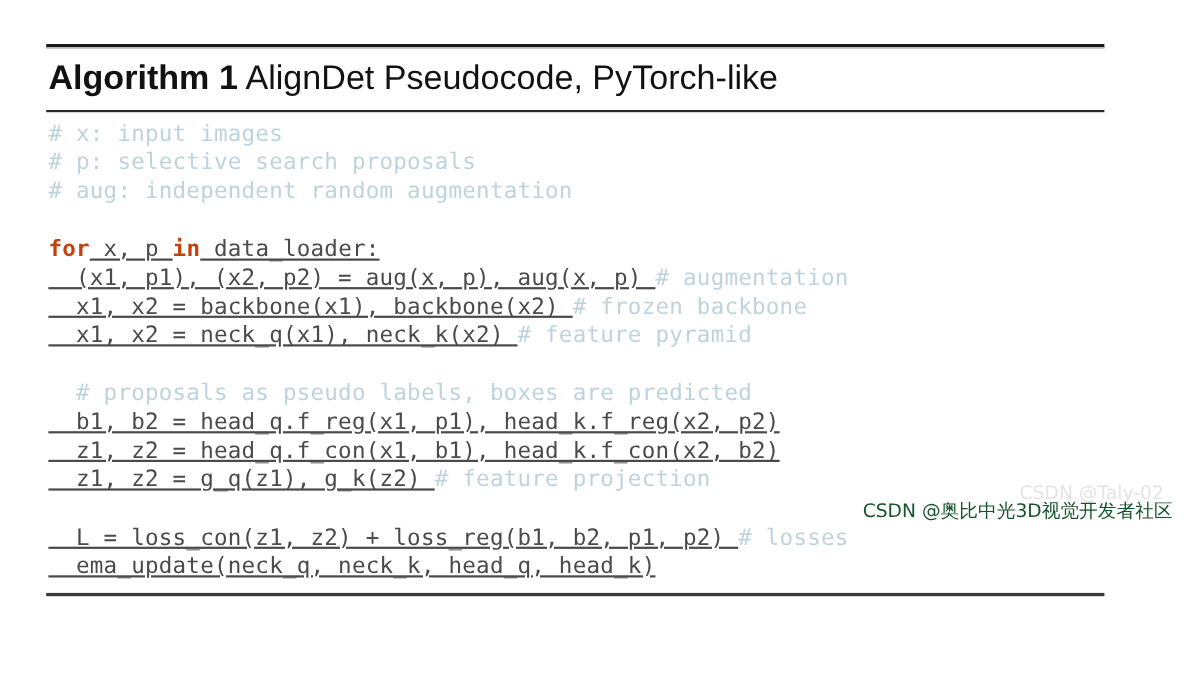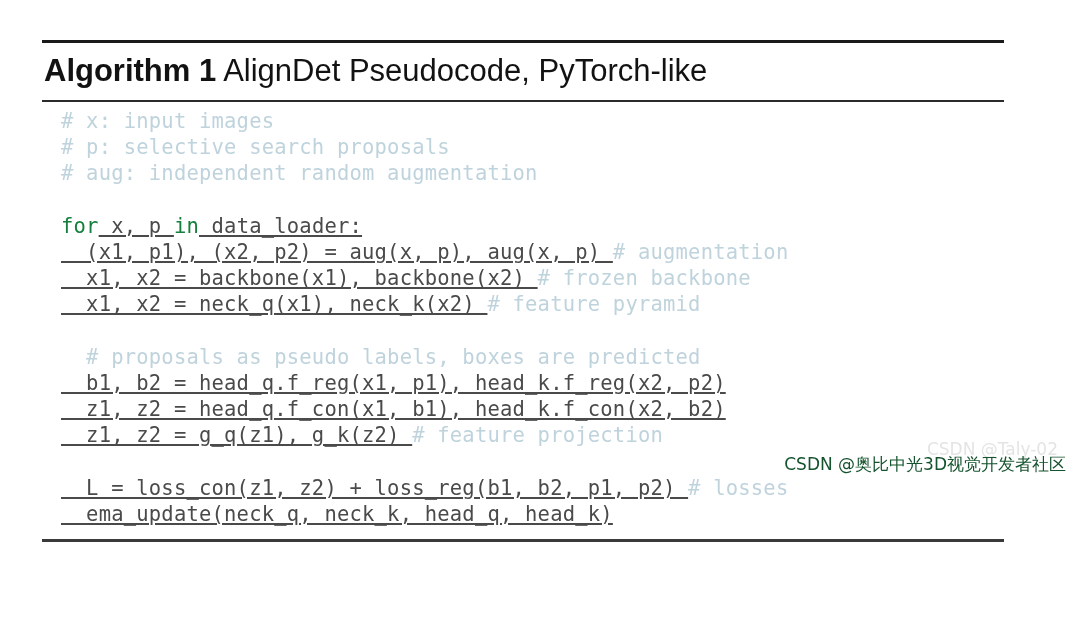--- a/index.html
+++ b/index.html
@@ -58,28 +58,27 @@
     font-family: "DejaVu Sans Mono", "Liberation Mono", monospace;
     font-size: 20.5px;
     line-height: 26.2px;
     letter-spacing: 0.2px;
     padding: 6px 0 8px 2px;
     white-space: pre;
   }
   .code-line {
     min-height: 26.2px;
     white-space: pre;
-    margin-left: 17px;
   }
   .code-line.blank {
     height: 26.2px;
   }
 
   .tok-comment { color: #bfd3dd; }
-  .tok-keyword { color: #15803d; }
+  .tok-keyword { color: #c2410c; font-weight: bold; }
   .tok-code    { color: #4a4a4a; text-decoration: underline; }
 
   .watermark-layer {
     position: absolute;
     left: 0;
     top: 0;
     width: 1080px;
     height: 490px;
     pointer-events: none;
   }

